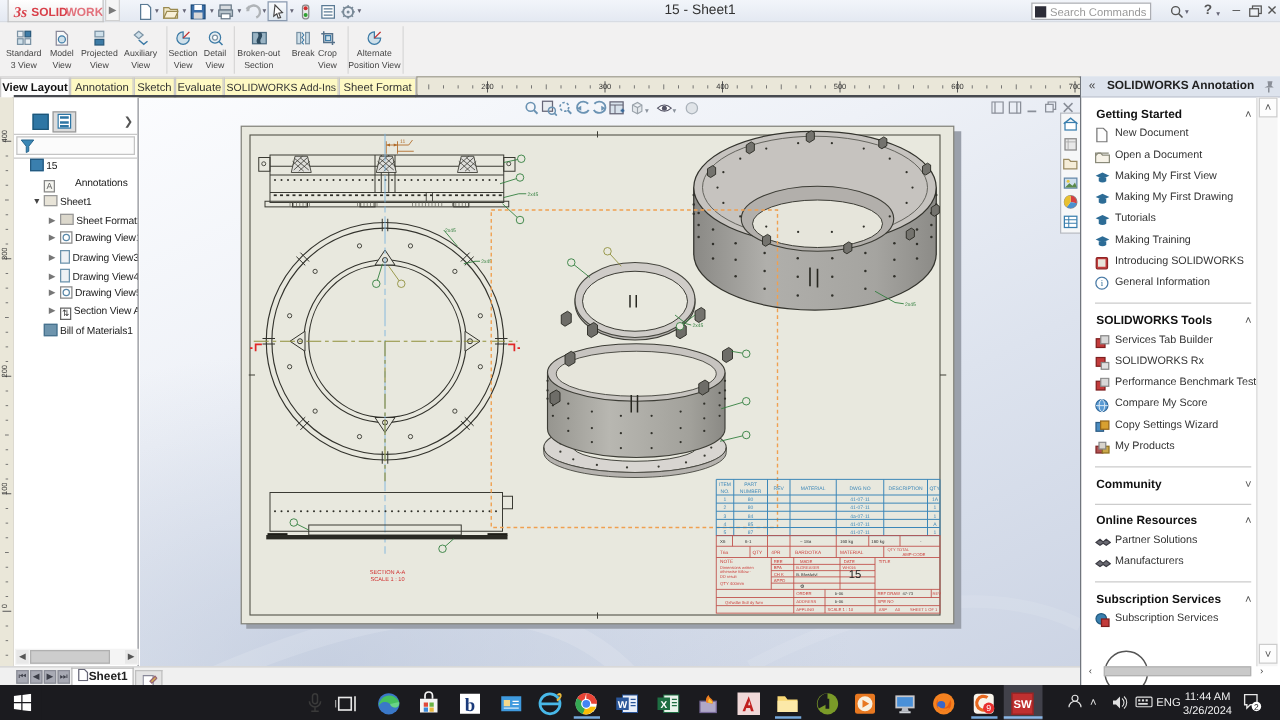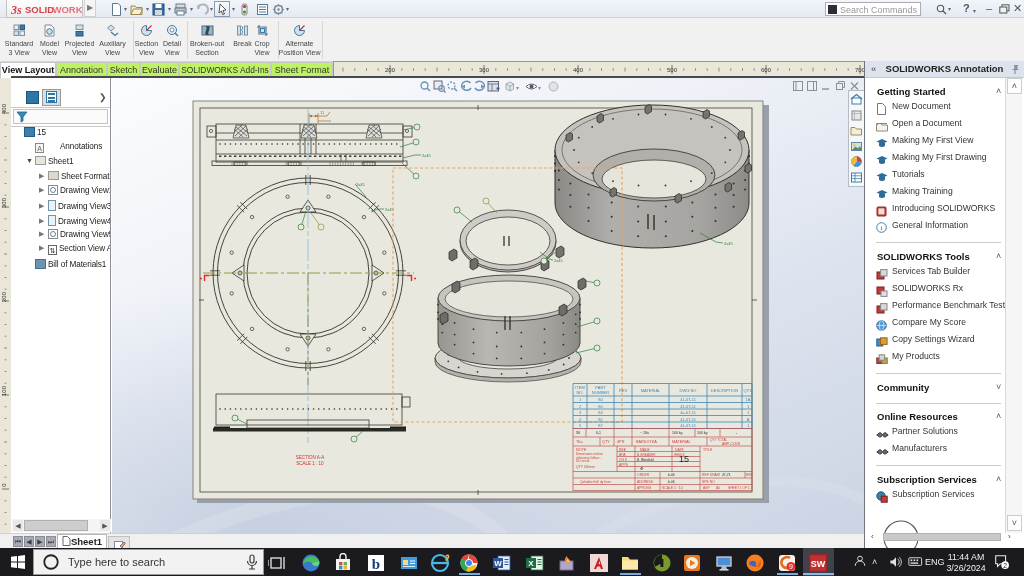--- a/index.html
+++ b/index.html
@@ -15,21 +15,21 @@
   #searchbox { left:825px; top:2px; width:96px; height:14px; background:#fff; border:1px solid #abadb3; font-size:9px; color:#999; line-height:12px; }
   .wbtn { top:2px; font-size:11px; color:#555; }
 
   
   #ribbon { left:0; top:18px; width:1024px; height:44px; background:#f2f1f1; border-bottom:1px solid #d5d4d4; }
   .rbtn { position:absolute; top:6px; text-align:center; font-size:7px; color:#444; line-height:9px; }
   .rsep { position:absolute; top:3px; width:1px; height:38px; background:#d8d7d7; }
 
   
   #tabrow { left:0; top:62px; width:1024px; height:16px; background:#f0efef; }
-  .tab { position:absolute; top:0; height:16px; background:#bef264; border:1px solid #c9c8c8; border-bottom:none; font-size:9px; color:#333; text-align:center; line-height:15px; white-space:nowrap; overflow:hidden; }
+  .tab { position:absolute; top:0; height:16px; background:#fef9c3; border:1px solid #c9c8c8; border-bottom:none; font-size:9px; color:#333; text-align:center; line-height:15px; white-space:nowrap; overflow:hidden; }
   .tabactive { background:#fdfdfd; font-weight:bold; color:#111; }
 
   
   #hruler { left:333px; top:61px; width:531px; height:15px; background:#eae7d9; border:1px solid #9a988c; }
   #vruler { left:0px; top:78px; width:11px; height:455px; background:#eae7d9; border-right:1px solid #9a988c; }
   #darkline { left:11px; top:76px; width:853px; height:2px; background:#46494f; }
 
   
   #tree { left:11px; top:78px; width:100px; height:455px; background:#fff; border-right:1px solid #8d9096; font-size:8.2px; color:#222; letter-spacing:-0.1px; }
   .trow { position:absolute; left:0; height:13px; white-space:nowrap; }
@@ -750,20 +750,21 @@
       <circle cx="6.5" cy="6.5" r="1.2" fill="#7a8a98"></circle>
       <path d="M6.5,1 v2 M6.5,10 v2 M1,6.5 h2 M10,6.5 h2 M2.6,2.6 l1.4,1.4 M9,9 l1.4,1.4 M2.6,10.4 l1.4,-1.4 M9,4 l1.4,-1.4" stroke="#7a8a98" stroke-width="1.1"></path>
     </svg>
     <div class="abs" style="left:124px;top:7px;width:5px;height:4px;color:#667;font-size:6px;line-height:4px">▾</div>
     <div class="abs" style="left:146px;top:7px;width:5px;height:4px;color:#667;font-size:6px;line-height:4px">▾</div>
     <div class="abs" style="left:168px;top:7px;width:5px;height:4px;color:#667;font-size:6px;line-height:4px">▾</div>
     <div class="abs" style="left:190px;top:7px;width:5px;height:4px;color:#667;font-size:6px;line-height:4px">▾</div>
     <div class="abs" style="left:210px;top:7px;width:5px;height:4px;color:#667;font-size:6px;line-height:4px">▾</div>
     <div class="abs" style="left:232px;top:7px;width:5px;height:4px;color:#667;font-size:6px;line-height:4px">▾</div>
     <div class="abs" style="left:286px;top:7px;width:5px;height:4px;color:#667;font-size:6px;line-height:4px">▾</div>
+    <div id="doctitle" class="abs">15 - Sheet1</div>
   <div id="searchbox" class="abs"><span style="display:inline-block;width:9px;height:9px;background:#2d2d38;margin:2px 3px -1px 2px"></span>Search Commands</div>
     <svg class="abs" style="left:936px;top:4px" width="11" height="11" viewBox="0 0 11 11">
       <circle cx="4.5" cy="4.5" r="3.2" fill="none" stroke="#555" stroke-width="1.1"></circle>
       <line x1="7" y1="7" x2="10" y2="10" stroke="#555" stroke-width="1.3"></line>
     </svg>
     <div class="abs" style="left:948px;top:5px;color:#667;font-size:6px">▾</div>
     <div class="abs wbtn" style="left:963px;font-weight:bold">?</div>
     <div class="abs" style="left:973px;top:7px;color:#667;font-size:6px">▾</div>
     <div class="abs wbtn" style="left:986px;">–</div>
     <svg class="abs" style="left:999px;top:4px" width="11" height="10" viewBox="0 0 11 10">
@@ -1203,26 +1204,20 @@
       </g>
     </svg>
     <div id="taskbar" class="abs"></div>
     <div class="abs" style="left:0px;top:548px;width:33px;height:28px;background:#1b1b1f"></div>
     <svg class="abs" style="left:11px;top:555px" width="14" height="14" viewBox="0 0 14 14">
       <path d="M0,1.8 L6,1 V6.5 H0 Z" fill="#fff"></path>
       <path d="M7,0.9 L14,0 V6.5 H7 Z" fill="#fff"></path>
       <path d="M0,7.5 H6 V13 L0,12.2 Z" fill="#fff"></path>
       <path d="M7,7.5 H14 V14 L7,13.1 Z" fill="#fff"></path>
     </svg>
-    <div id="tsearch" class="abs">
-      <svg style="margin-left:8px" width="18" height="18" viewBox="0 0 20 20">
-        <circle cx="10" cy="10" r="7.5" fill="none" stroke="#222" stroke-width="2"></circle>
-      </svg>
-      <span style="margin-left:8px;font-size:11px;color:#333">Type here to search</span>
-    </div>
     <svg class="abs" style="left:245px;top:554px" width="14" height="17" viewBox="0 0 14 17">
       <rect x="5" y="1" width="4" height="8" rx="2" fill="none" stroke="#3a3a3a" stroke-width="1.2"></rect>
       <path d="M2.5,7 a4.5,4.5 0 0 0 9,0 M7,11.5 V15 M4,15 h6" fill="none" stroke="#3a3a3a" stroke-width="1.2"></path>
     </svg>
     <svg class="abs" style="left:268px;top:553px" width="20" height="20" viewBox="0 0 20 20">
       <rect x="3" y="5" width="10" height="10" fill="none" stroke="#e8e8e8" stroke-width="1.3"></rect>
       <line x1="16" y1="4" x2="16" y2="16" stroke="#e8e8e8" stroke-width="1.3"></line>
       <line x1="0.5" y1="7" x2="0.5" y2="13" stroke="#9a9a9a" stroke-width="1"></line>
     </svg>
     <svg class="abs" style="left:301px;top:553px" width="20" height="20" viewBox="0 0 20 20">

